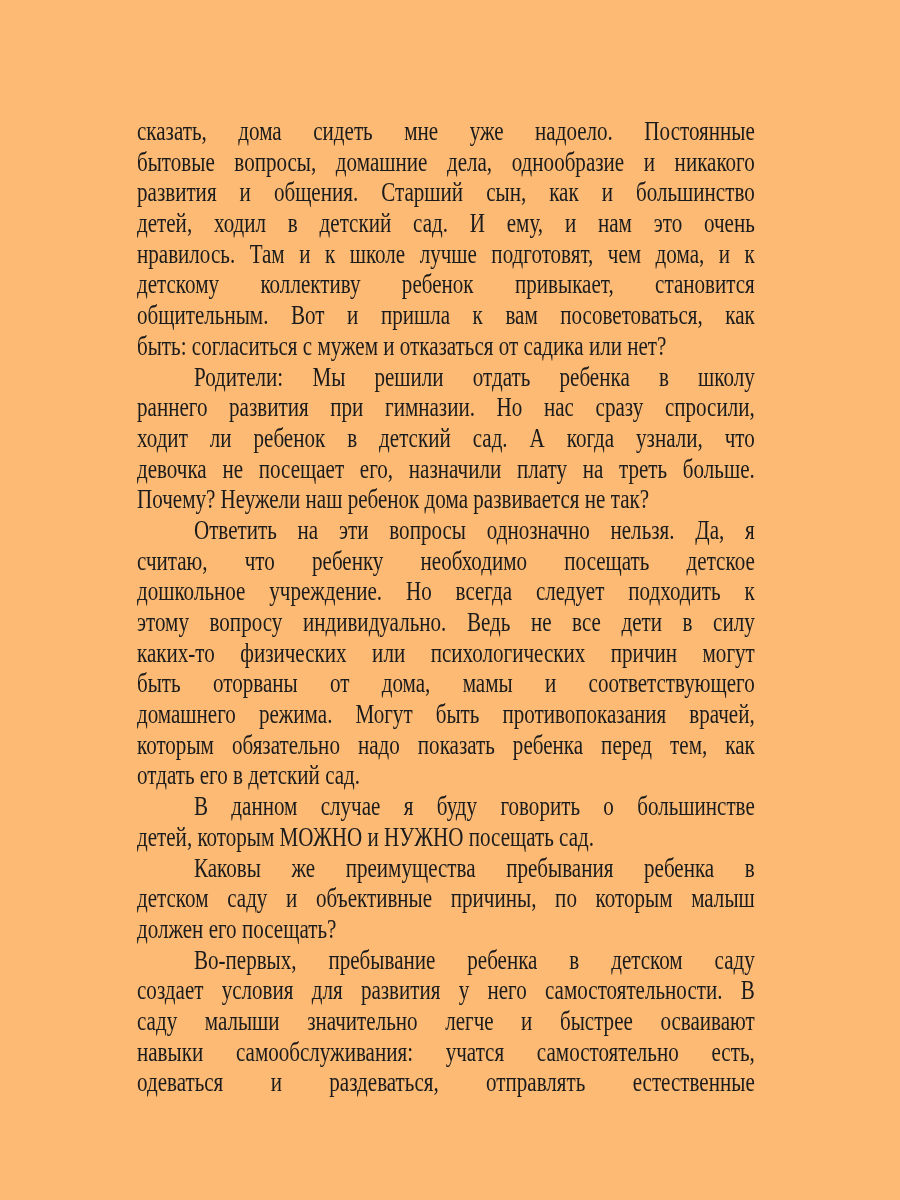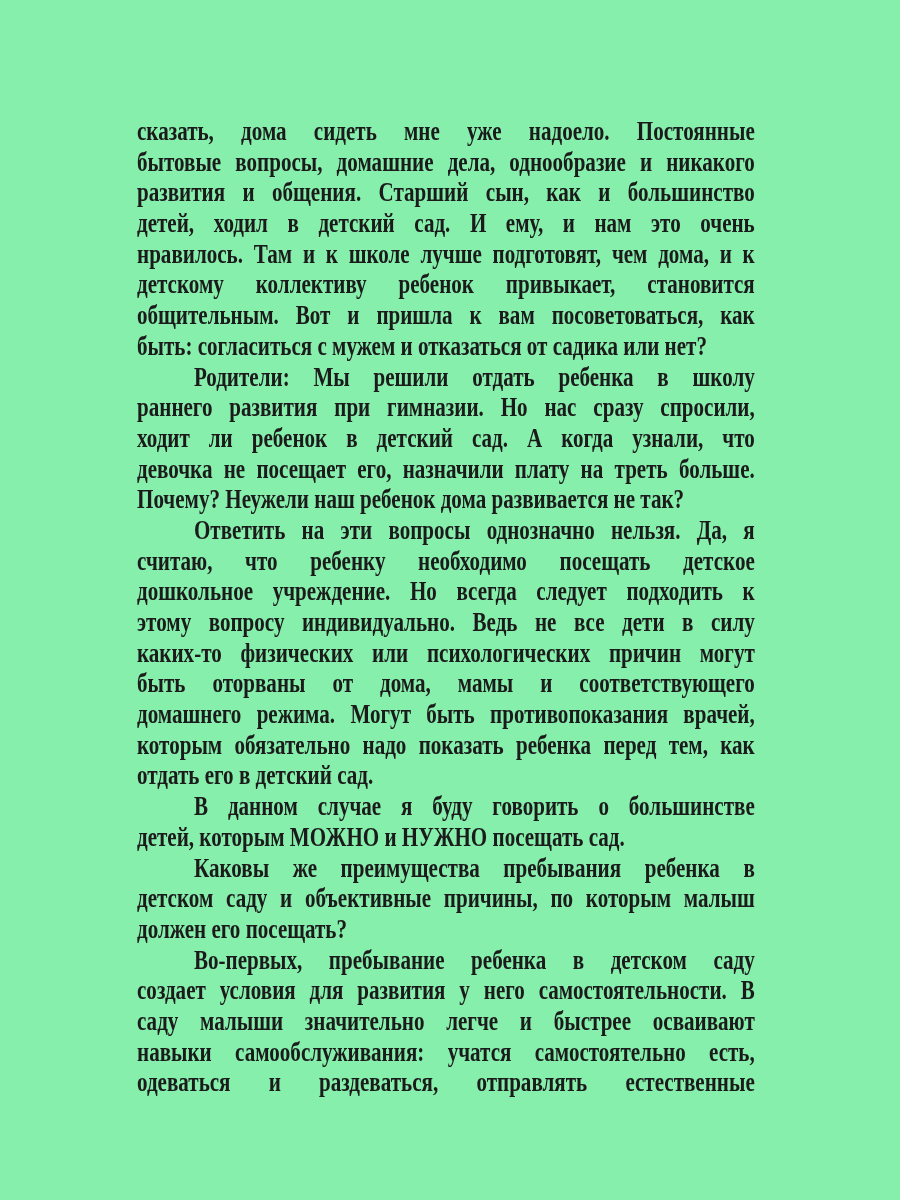--- a/index.html
+++ b/index.html
@@ -38,21 +38,21 @@
   .line.indent {
     padding-left: 73px;
   }
   .line.last {
     text-align-last: left;
   }
 </style>
 </head>
 <body>
 
-<main class="page" style="background: #86efac; font-weight: bold;">
+<main class="page" style="background: #fdba74;">
   <div class="text-block" id="text-block" style="color: rgb(27, 27, 27);">
       <div class="line">сказать, дома сидеть мне уже надоело. Постоянные</div>
       <div class="line">бытовые вопросы, домашние дела, однообразие и никакого</div>
       <div class="line">развития и общения. Старший сын, как и большинство</div>
       <div class="line">детей, ходил в детский сад. И ему, и нам это очень</div>
       <div class="line">нравилось. Там и к школе лучше подготовят, чем дома, и к</div>
       <div class="line">детскому коллективу ребенок привыкает, становится</div>
       <div class="line">общительным. Вот и пришла к вам посоветоваться, как</div>
       <div class="line last">быть: согласиться с мужем и отказаться от садика или нет?</div>
       <div class="line indent">Родители: Мы решили отдать ребенка в школу</div>

